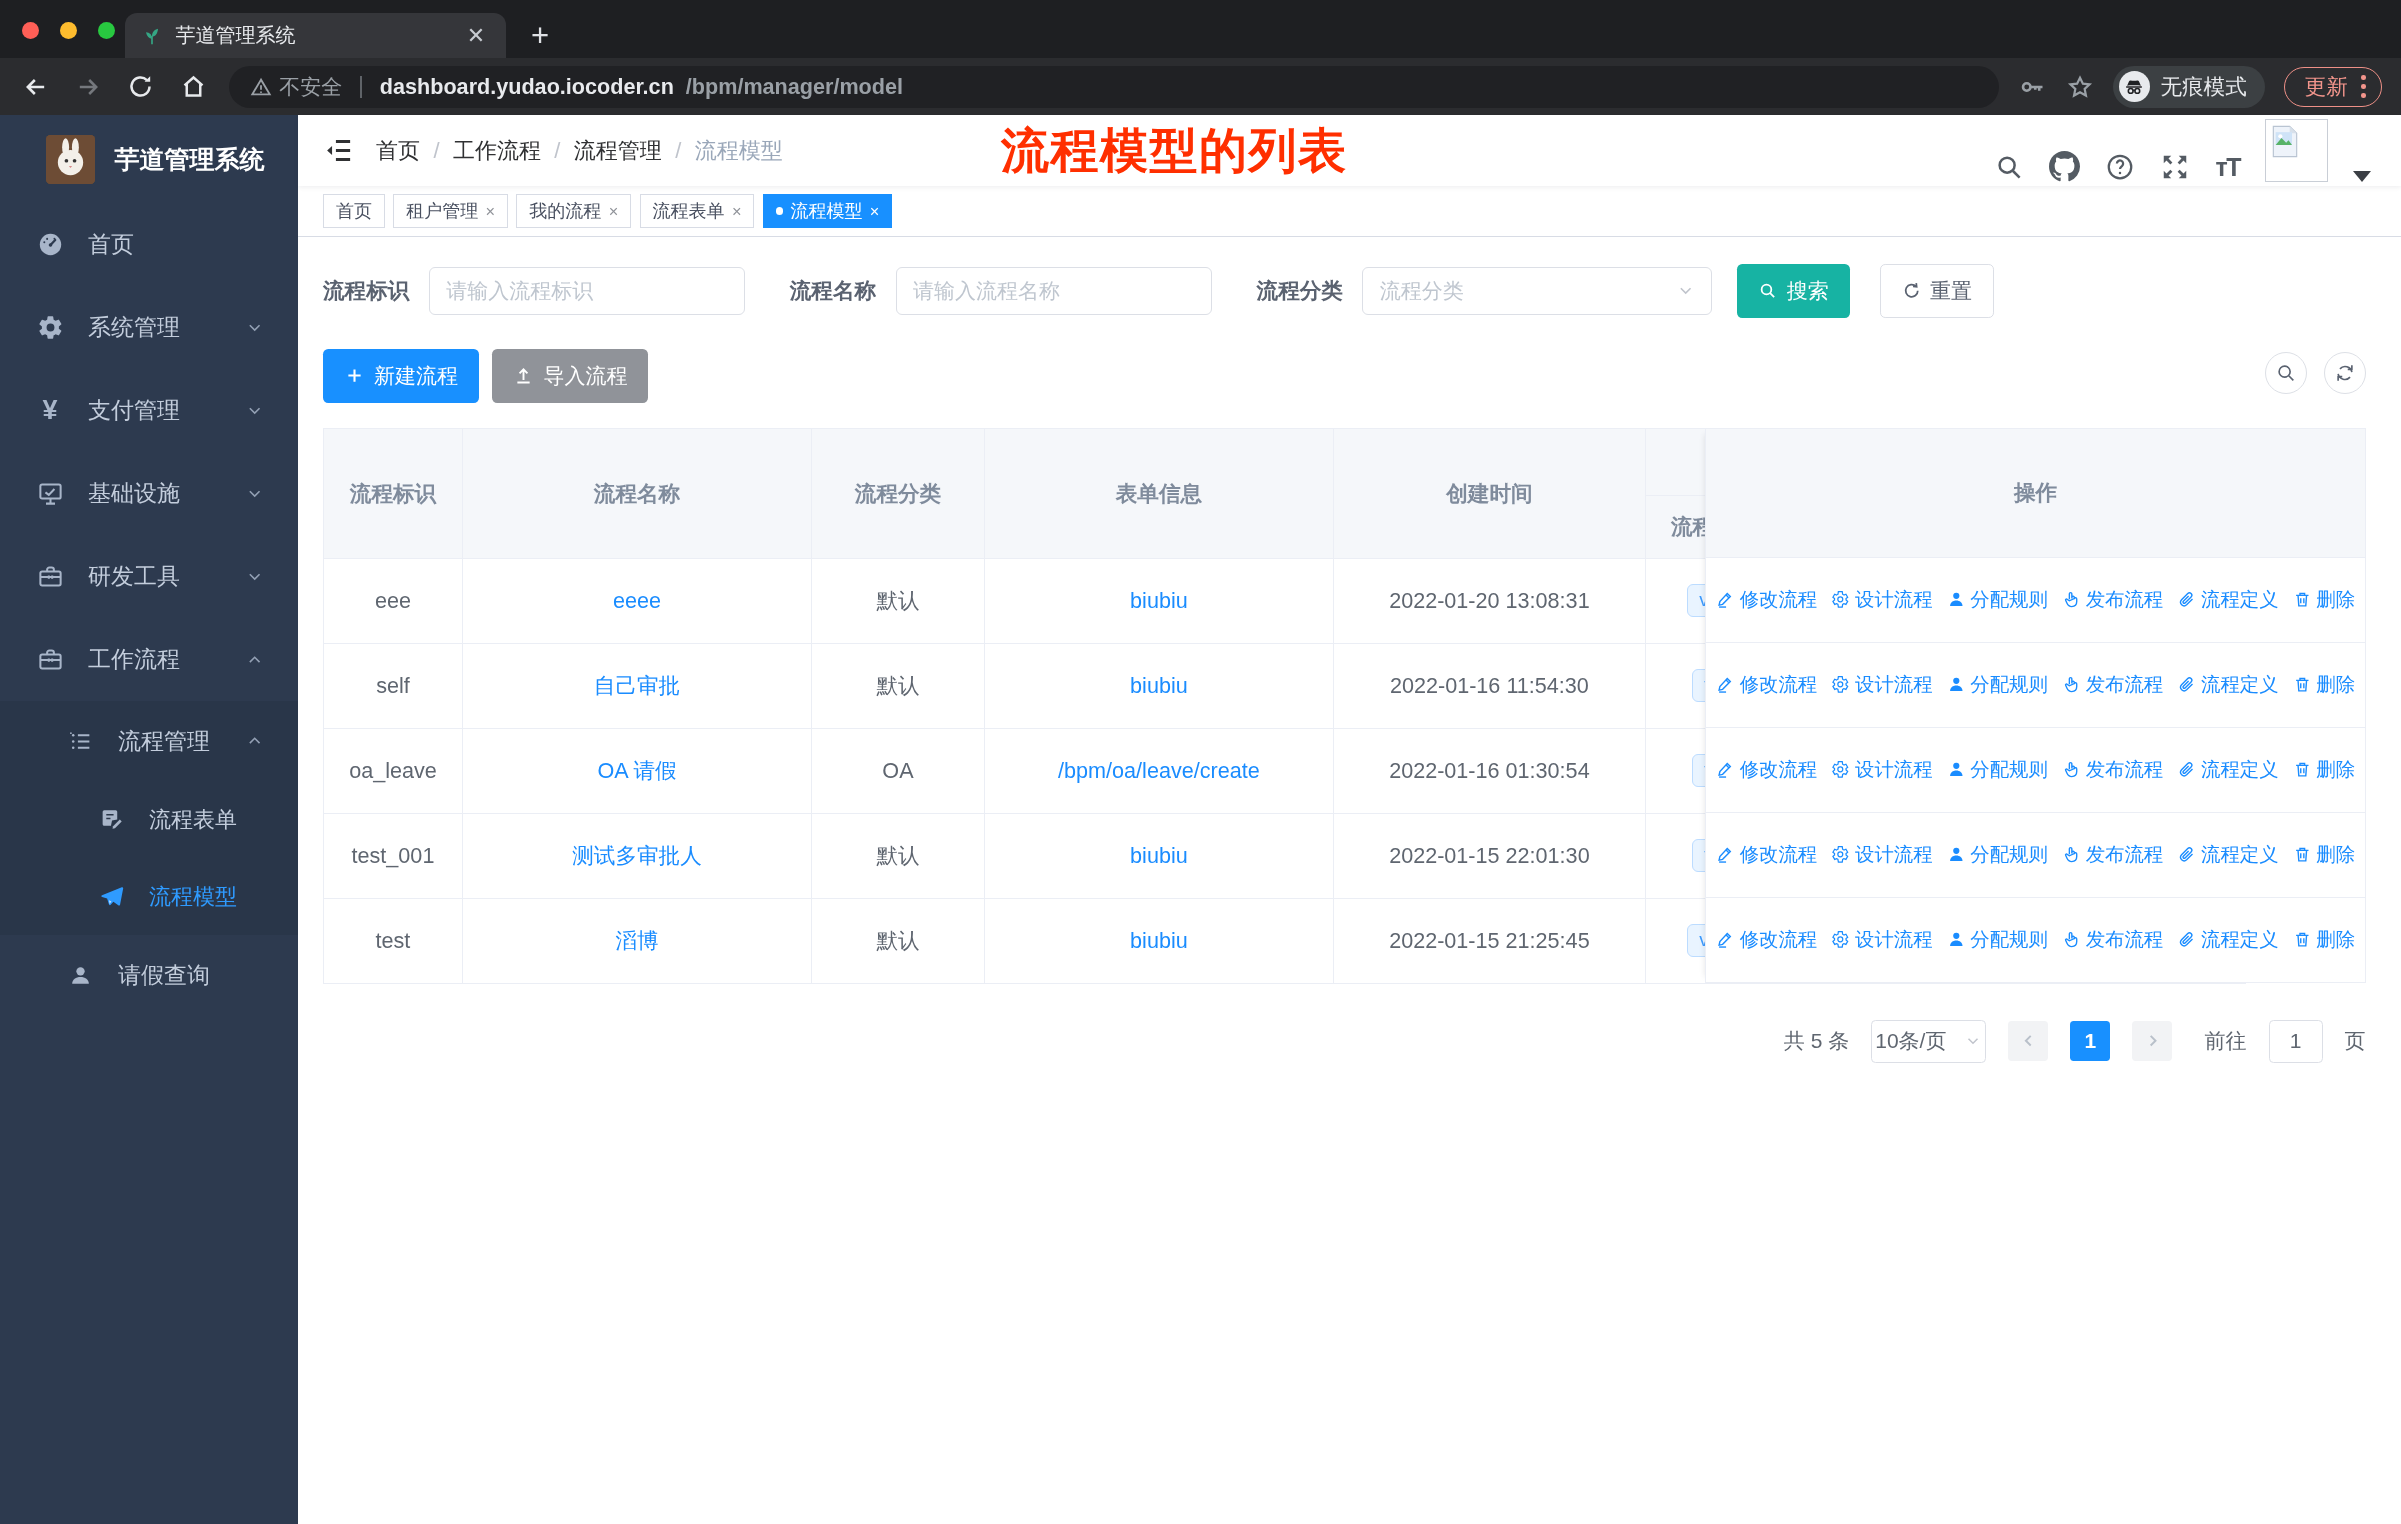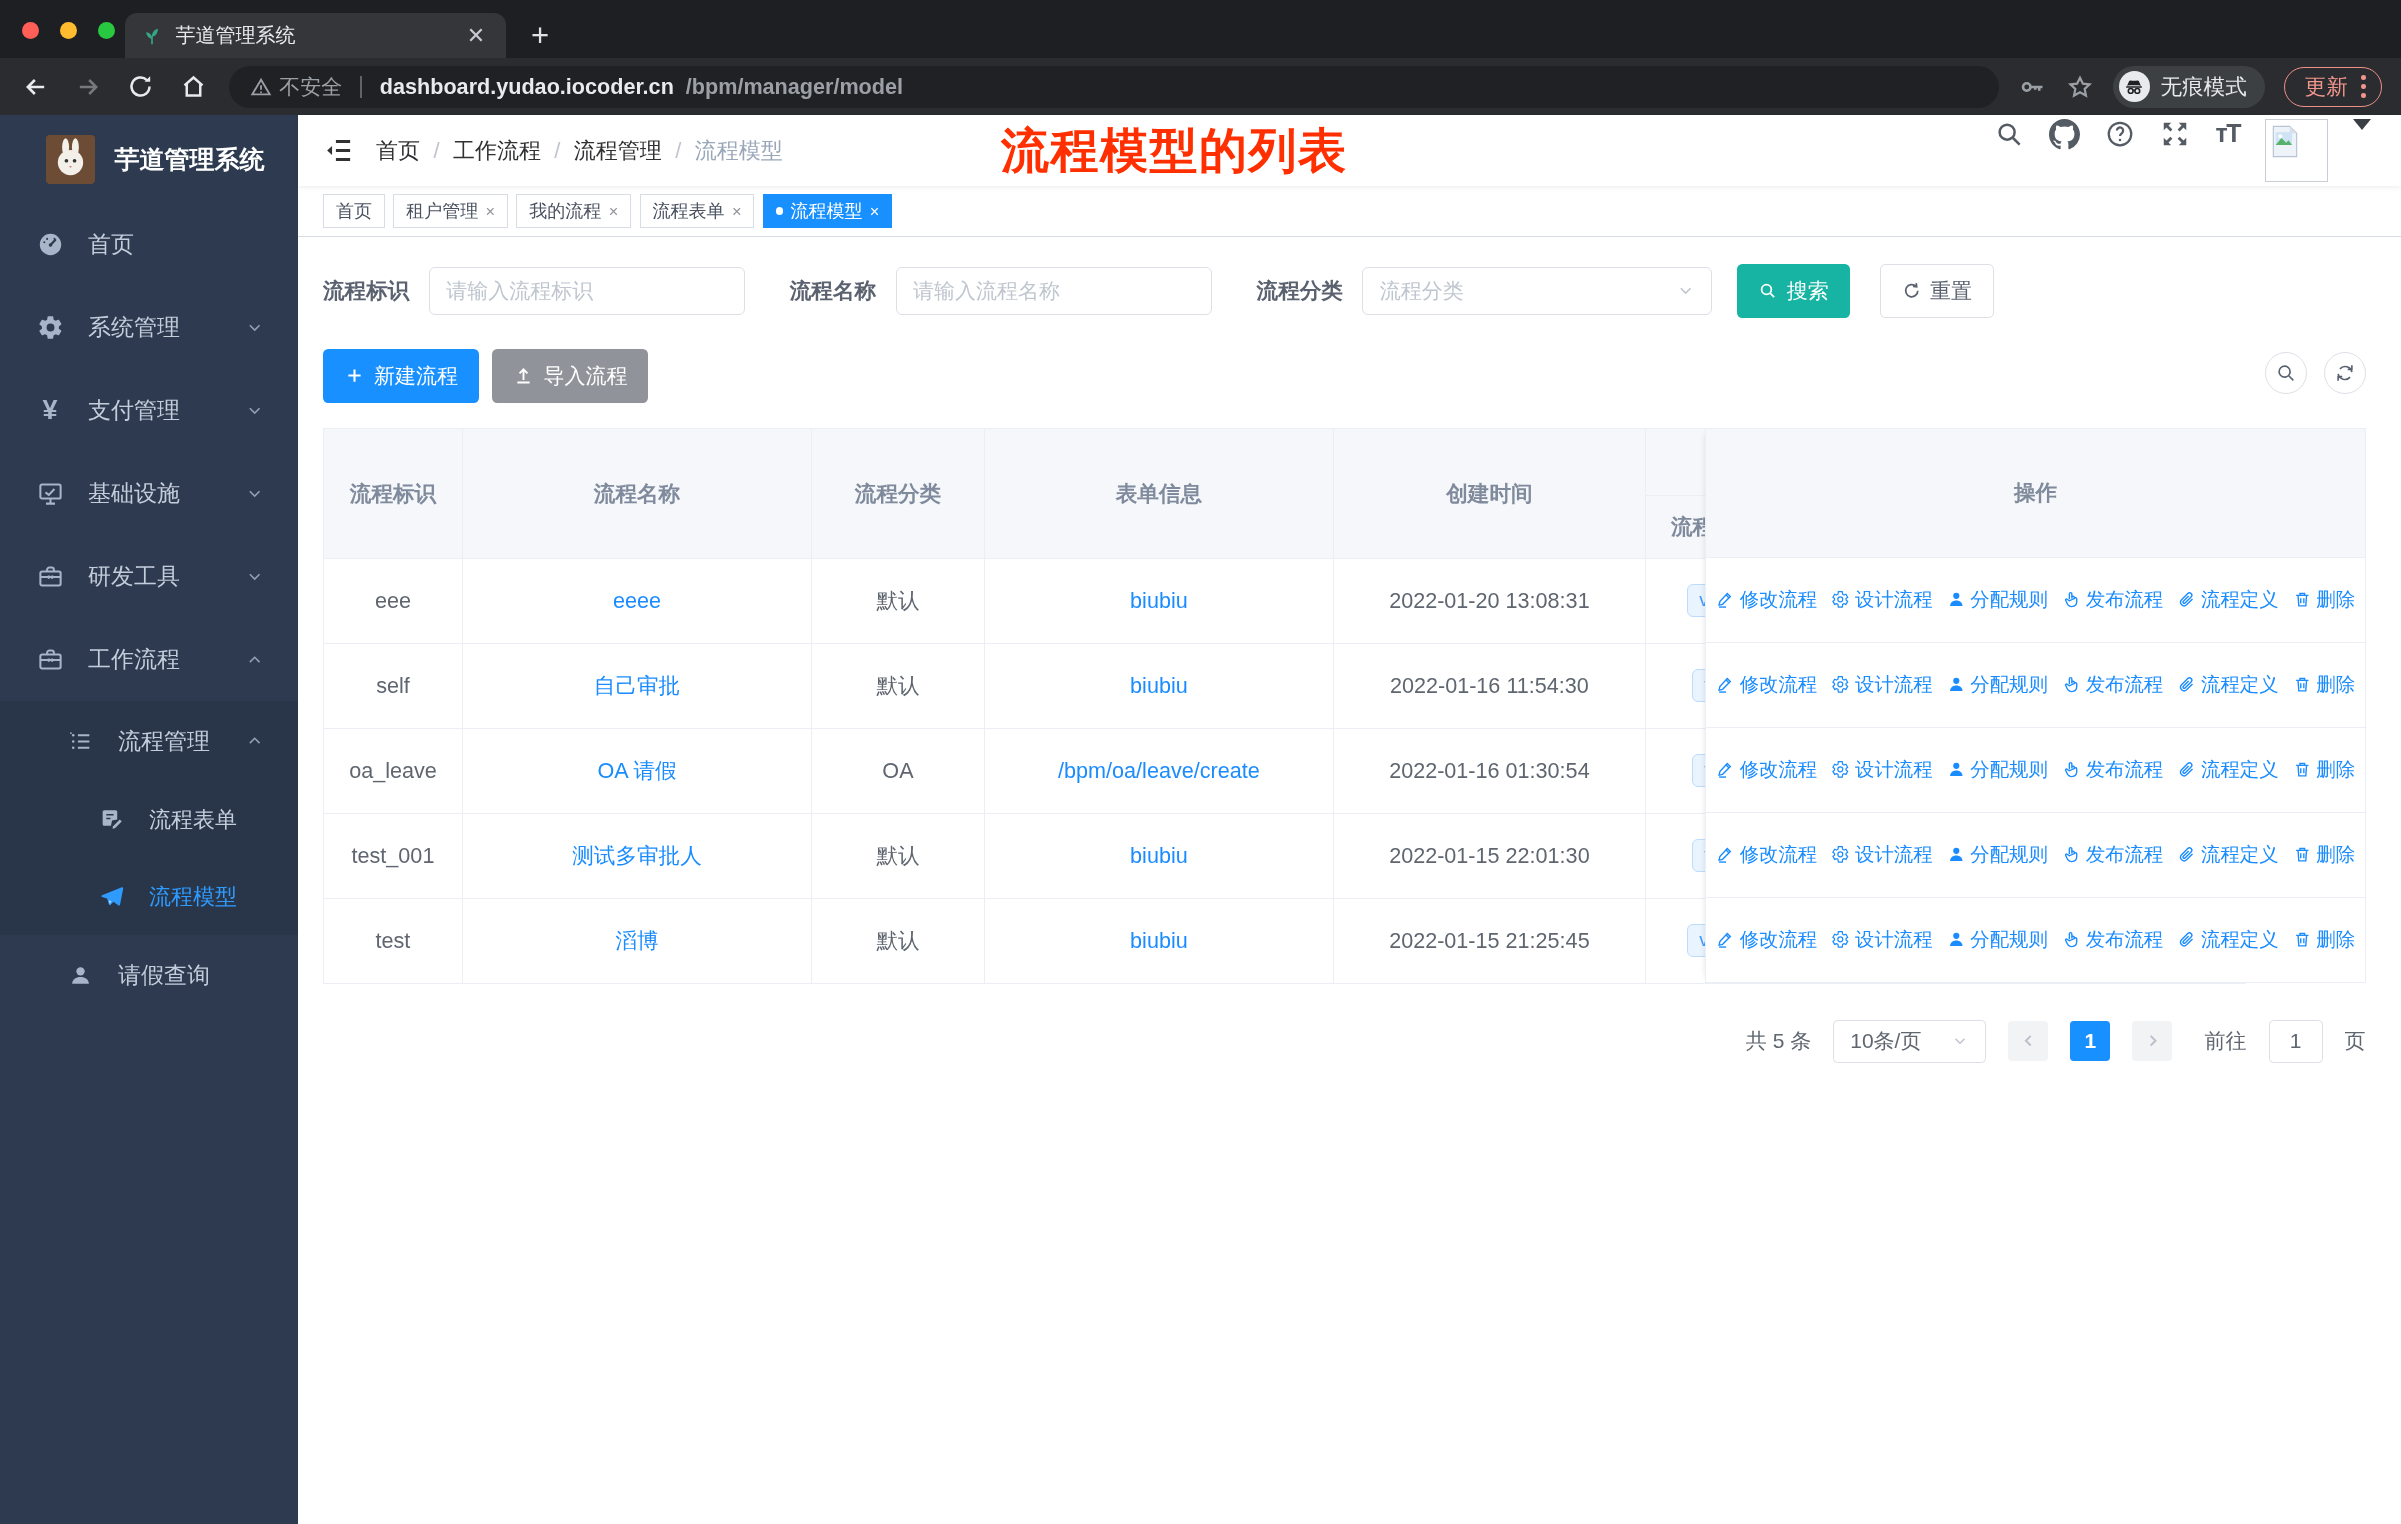--- a/index.html
+++ b/index.html
@@ -53,21 +53,21 @@
   .mitem.active{color:#2f9bff}
   .mitem.active .mic{color:#2f9bff}
 
   .main{flex:1;display:flex;flex-direction:column;min-width:0}
   .navbar{height:71px;background:#fff;display:flex;align-items:center;padding:0 30px 0 25px;
           box-shadow:0 1.5px 4.5px rgba(0,21,41,.06);position:relative;z-index:3}
   .fold{color:#303133;margin-right:22px}
   .crumbs{display:flex;align-items:center;gap:13.4px;font-size:22px;color:#303133;white-space:nowrap}
   .crumbs .sep{color:#c0c4cc}
   .crumbs .last{color:#9aa7b9}
-  .nav-right{margin-left:auto;display:flex;align-items:flex-start;gap:25px;color:#545b63}
+  .nav-right{margin-left:auto;display:flex;align-items:flex-end;gap:25px;color:#545b63}
   .avatarbox{width:63px;height:63px;background:#fff;border:1.5px solid #c9ced6;display:flex;align-items:flex-start;padding:4.5px}
   .caret-down{width:0;height:0;border-left:9px solid transparent;border-right:9px solid transparent;border-top:11px solid #3b3f45}
   .annotation{position:absolute;left:1001px;top:119px;font-size:48px;font-weight:900;color:#ff2f00;
               letter-spacing:1.5px;z-index:9;white-space:nowrap}
 
   .tagsbar{height:51px;background:#fff;border-bottom:0.7px solid #d8dce5;display:flex;align-items:center;
            padding:0 25px;gap:8.2px;position:relative;z-index:2}
   .tag{height:34px;border:0.7px solid #d8dce5;background:#fff;color:#495060;font-size:18px;
        display:flex;align-items:center;padding:0 12px;gap:7.4px;cursor:pointer;white-space:nowrap}
   .tag .tclose{font-size:16.4px;color:#909399}
@@ -115,22 +115,22 @@
           box-shadow:-6px 0 6px -6px rgba(0,0,0,.10)}
   .opshead{height:130px;background:#f5f7fa;border:0.7px solid #ebeef5;display:flex;align-items:center;
            justify-content:center;color:#7f8b9c;font-size:21.6px;font-weight:700}
   .opsrow{height:85px;background:#fff;border:0.7px solid #ebeef5;border-top:none;display:flex;
           align-items:center;justify-content:center;gap:14px;padding:0 4.5px}
   .opsrow a{display:inline-flex;align-items:center;gap:5.2px;font-size:19.4px;color:#1a8cff;text-decoration:none;white-space:nowrap;cursor:pointer}
 
   
   .pager{margin-top:36px;display:flex;align-items:center;justify-content:flex-end;gap:22px;
          font-size:21px;color:#5f6670;padding-right:10.4px}
-  .psel{width:153px;height:43px;border:1.1px solid #dcdfe6;border-radius:4.5px;display:flex;align-items:center;
-        justify-content:space-between;padding:0 16px;color:#5f6670;background:#fff}
+  .psel{width:115px;height:43px;border:1.1px solid #dcdfe6;border-radius:4.5px;display:flex;align-items:center;
+        justify-content:space-between;padding:0 3px;color:#5f6670;background:#fff}
   .pbtn{width:40px;height:40px;border-radius:3.7px;background:#f2f3f5;display:flex;align-items:center;
         justify-content:center;color:#b9c0ca;cursor:pointer}
   .pnum{width:40px;height:40px;border-radius:3.7px;background:#1890ff;color:#fff;display:flex;
         align-items:center;justify-content:center;font-weight:700;cursor:pointer}
   .pgoto{width:54px;height:43px;border:1.1px solid #dcdfe6;border-radius:4.5px;text-align:center;
          font-size:21px;color:#5f6670;outline:none;font-family:inherit}
 </style>
 </head>
 <body>
 

